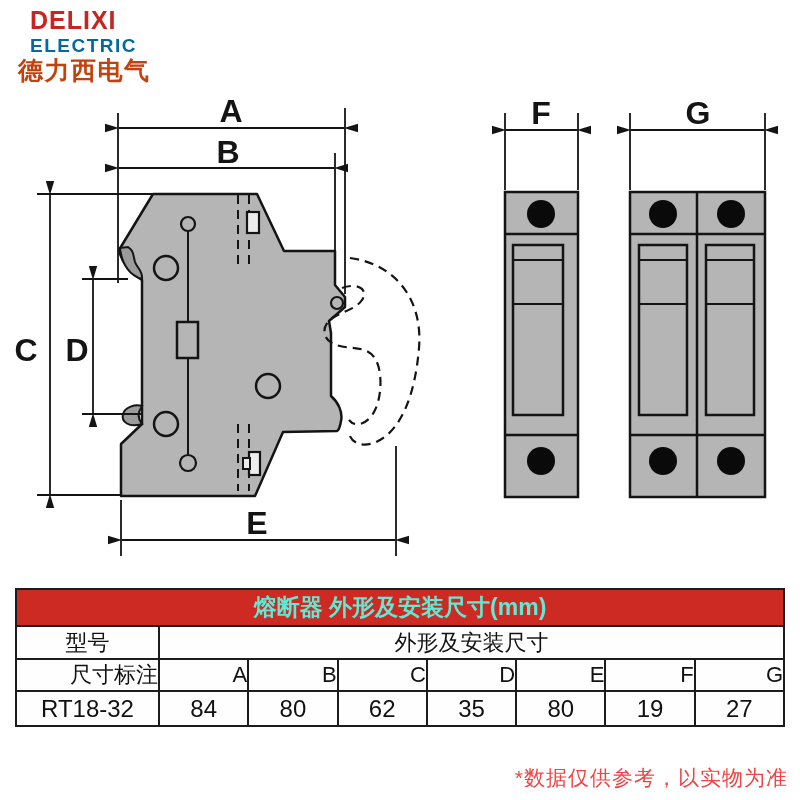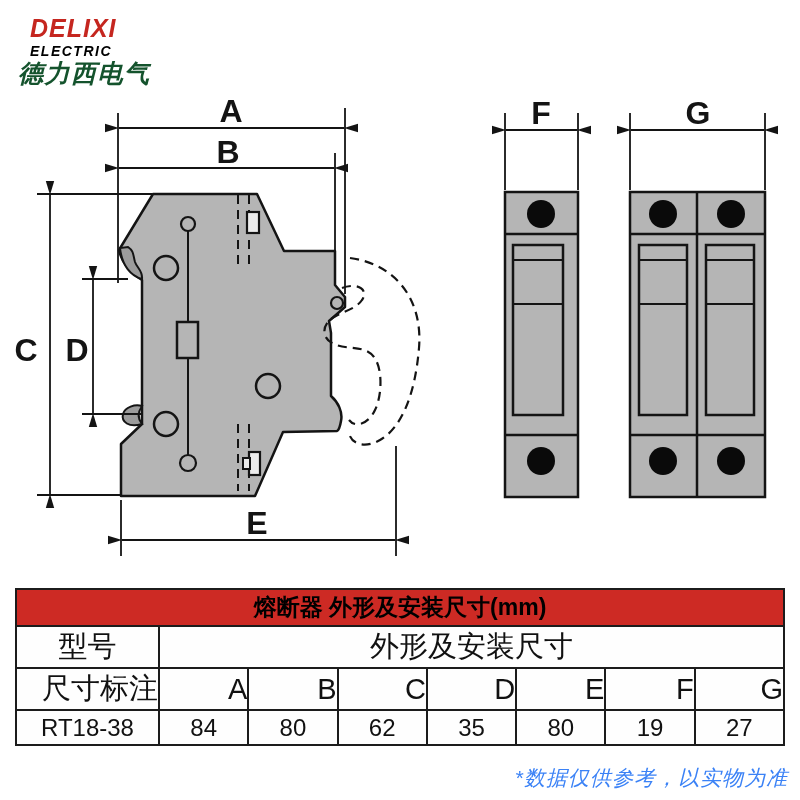--- a/index.html
+++ b/index.html
@@ -1,38 +1,38 @@
 <!DOCTYPE html>
 <html><head>
 <meta charset="utf-8">
 <style>
   html,body{margin:0;padding:0;background:#ffffff;}
   .page{position:relative;width:800px;height:800px;background:#ffffff;overflow:hidden;
         font-family:"Liberation Sans",sans-serif;color:#141414;}
   
-  .logo{position:absolute;left:18px;top:16px;line-height:1;font-style:italic;}
+  .logo{position:absolute;left:18px;top:8px;line-height:1;}
   .logo-en{margin-left:12px;font-size:25px;font-weight:800;letter-spacing:1px;color:#c5261f;}
-  .logo-sub{margin-left:12px;width:104px;font-size:14px;font-weight:700;
-            letter-spacing:1.5px;color:#000000;margin-top:3px;}
-  .logo-cn{margin-top:3px;font-size:25px;font-weight:700;letter-spacing:1.5px;color:#14532d;}
+  .logo-sub{margin-left:12px;width:104px;font-size:19px;font-weight:700;
+            letter-spacing:1.5px;color:#0369a1;margin-top:3px;}
+  .logo-cn{margin-top:3px;font-size:25px;font-weight:700;letter-spacing:1.5px;color:#c2410c;}
   
   .drawing{position:absolute;left:0;top:0;}
   
   .spec{position:absolute;left:15px;top:588px;width:770px;border-collapse:collapse;
         table-layout:fixed;background:#fefefe;}
   .spec td{border:2px solid #1c1c1c;text-align:center;vertical-align:middle;
-           font-size:29px;color:#111;padding:0;}
-  .spec .title{background:#cd2a24;color:#000000;font-weight:700;font-size:23px;height:35px;
+           font-size:22px;color:#111;padding:0;}
+  .spec .title{background:#cd2a24;color:#5eead4;font-weight:700;font-size:23px;height:35px;
                border-color:#1c1c1c;}
   .spec .hdr-row td{height:31px;}
   .spec .dim-row td{height:30px;text-align:right;}
   .spec .data-row td{height:33px;font-size:24px;}
   
-  .footnote{position:absolute;right:12px;top:764px;font-size:21px;color:#3b82f6;
-            letter-spacing:1px;font-style:italic;}
+  .footnote{position:absolute;right:12px;top:764px;font-size:21px;color:#ef4444;
+            letter-spacing:1px;}
 </style>
 </head>
 <body>
 
 <div class="page">
 
   <div class="logo">
     <div class="logo-en">DELIXI</div>
     <div class="logo-sub">ELECTRIC</div>
     <div class="logo-cn">德力西电气</div>
@@ -162,21 +162,21 @@
         <td>尺寸标注</td>
         <td>A</td>
         <td>B</td>
         <td>C</td>
         <td>D</td>
         <td>E</td>
         <td>F</td>
         <td>G</td>
       </tr>
       <tr class="data-row">
-        <td>RT18-38</td>
+        <td>RT18-32</td>
         <td>84</td>
         <td>80</td>
         <td>62</td>
         <td>35</td>
         <td>80</td>
         <td>19</td>
         <td>27</td>
       </tr>
     </tbody>
   </table>

